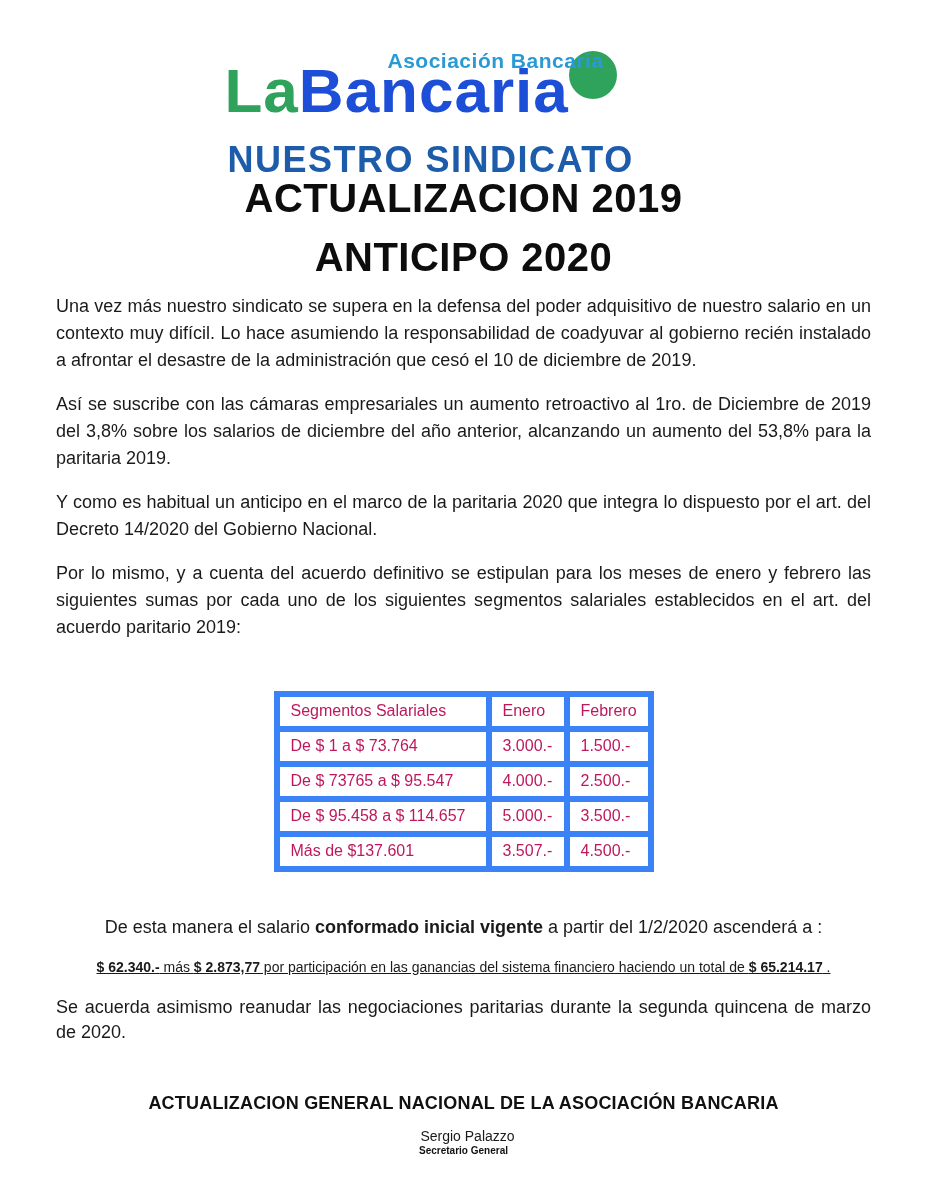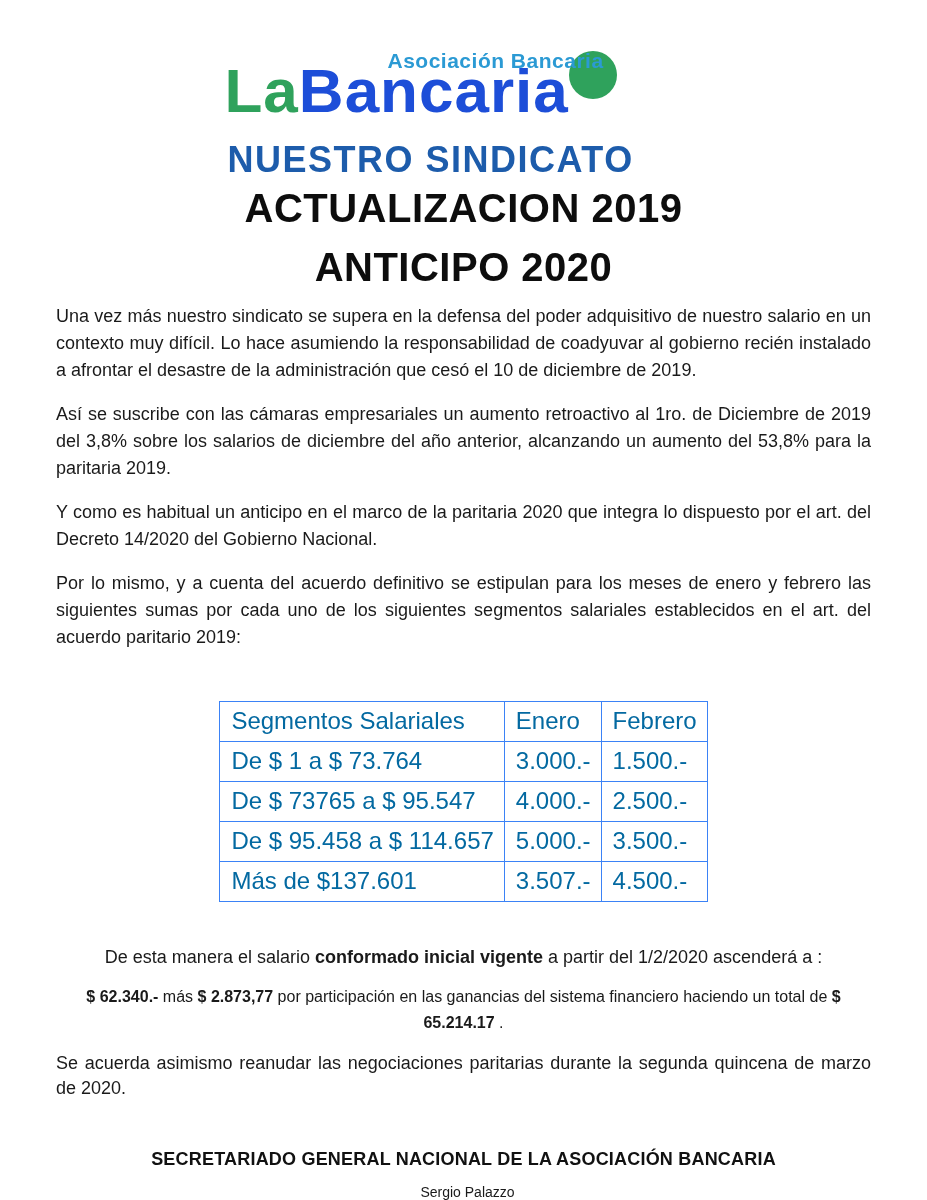--- a/index.html
+++ b/index.html
@@ -62,21 +62,21 @@
     font-size: 36px;
     font-weight: bold;
     color: #1d5cab;
     letter-spacing: 1.5px;
     z-index: 2;
     white-space: nowrap;
     margin-top: 28px;
   }
 
   
-  .doc-title { text-align: center; margin-top: 30px; }
+  .doc-title { text-align: center; margin-top: 20px; }
   .doc-title .t-line {
     font-size: 40px;
     font-weight: bold;
     color: #0d0d0d;
     letter-spacing: 0.5px;
     line-height: 1;
   }
   .doc-title .t-line + .t-line { margin-top: 19px; }
 
   
@@ -90,47 +90,48 @@
   }
   .body-text p.para:first-child { margin-top: 0; }
 
   
   table.salary-table {
     border-collapse: collapse;
     margin: 50px auto 0;
   }
   table.salary-table th,
   table.salary-table td {
-    border: 1px solid #3b82f6;
-    font-size: 24px;
+    border: 6px solid #3b82f6;
+    font-size: 16px;
     font-weight: normal;
     text-align: left;
     padding: 5px 10px 6px 11px;
-    color: #0369a1;
+    color: #be185d;
     white-space: nowrap;
   }
   table.salary-table col.c-seg { width: 212px; }
   table.salary-table col.c-ene { width: 78px; }
   table.salary-table col.c-feb { width: 84px; }
 
   
   .summary { margin: 0 56px; }
   .summary .intro {
     margin-top: 43px;
     text-align: center;
     font-size: 18px;
     line-height: 25px;
     color: #1a1a1a;
   }
   .summary .amounts {
     margin-top: 14px;
     text-align: center;
-    font-size: 16px;
+    font-size: 14px;
     line-height: 26px;
     color: #1a1a1a;
+    text-decoration: underline;
   }
   .summary .closing {
     margin-top: 15px;
     font-size: 18px;
     line-height: 25px;
     text-align: justify;
     color: #1a1a1a;
   }
   .b { font-weight: bold; }
 
@@ -216,17 +217,17 @@
   </tbody>
 </table>
 
 <div class="summary">
   <p class="intro"><span>De esta manera el salario </span><span class="b">conformado inicial vigente</span><span> a partir del 1/2/2020 ascenderá a :</span></p>
   <p class="amounts"><span class="b">$ 62.340.-</span><span>  más </span><span class="b">$  2.873,77</span><span> por participación en las ganancias del sistema financiero haciendo un total de </span><span class="b">$ 65.214.17</span><span>    .</span></p>
   <p class="closing">Se acuerda asimismo reanudar las negociaciones paritarias durante la segunda quincena  de marzo de 2020.</p>
 </div>
 
 <div class="footer">
-  <div class="sec-heading">SECRETARIADO GENERAL NACIONAL DE LA ASOCIACIÓN BANCARIA</div>
+  <div class="sec-heading">ACTUALIZACION GENERAL NACIONAL DE LA ASOCIACIÓN BANCARIA</div>
   <div class="signer-name">Sergio Palazzo</div>
   <div class="signer-role">Secretario General</div>
 
 </div>
 
 </body></html>

